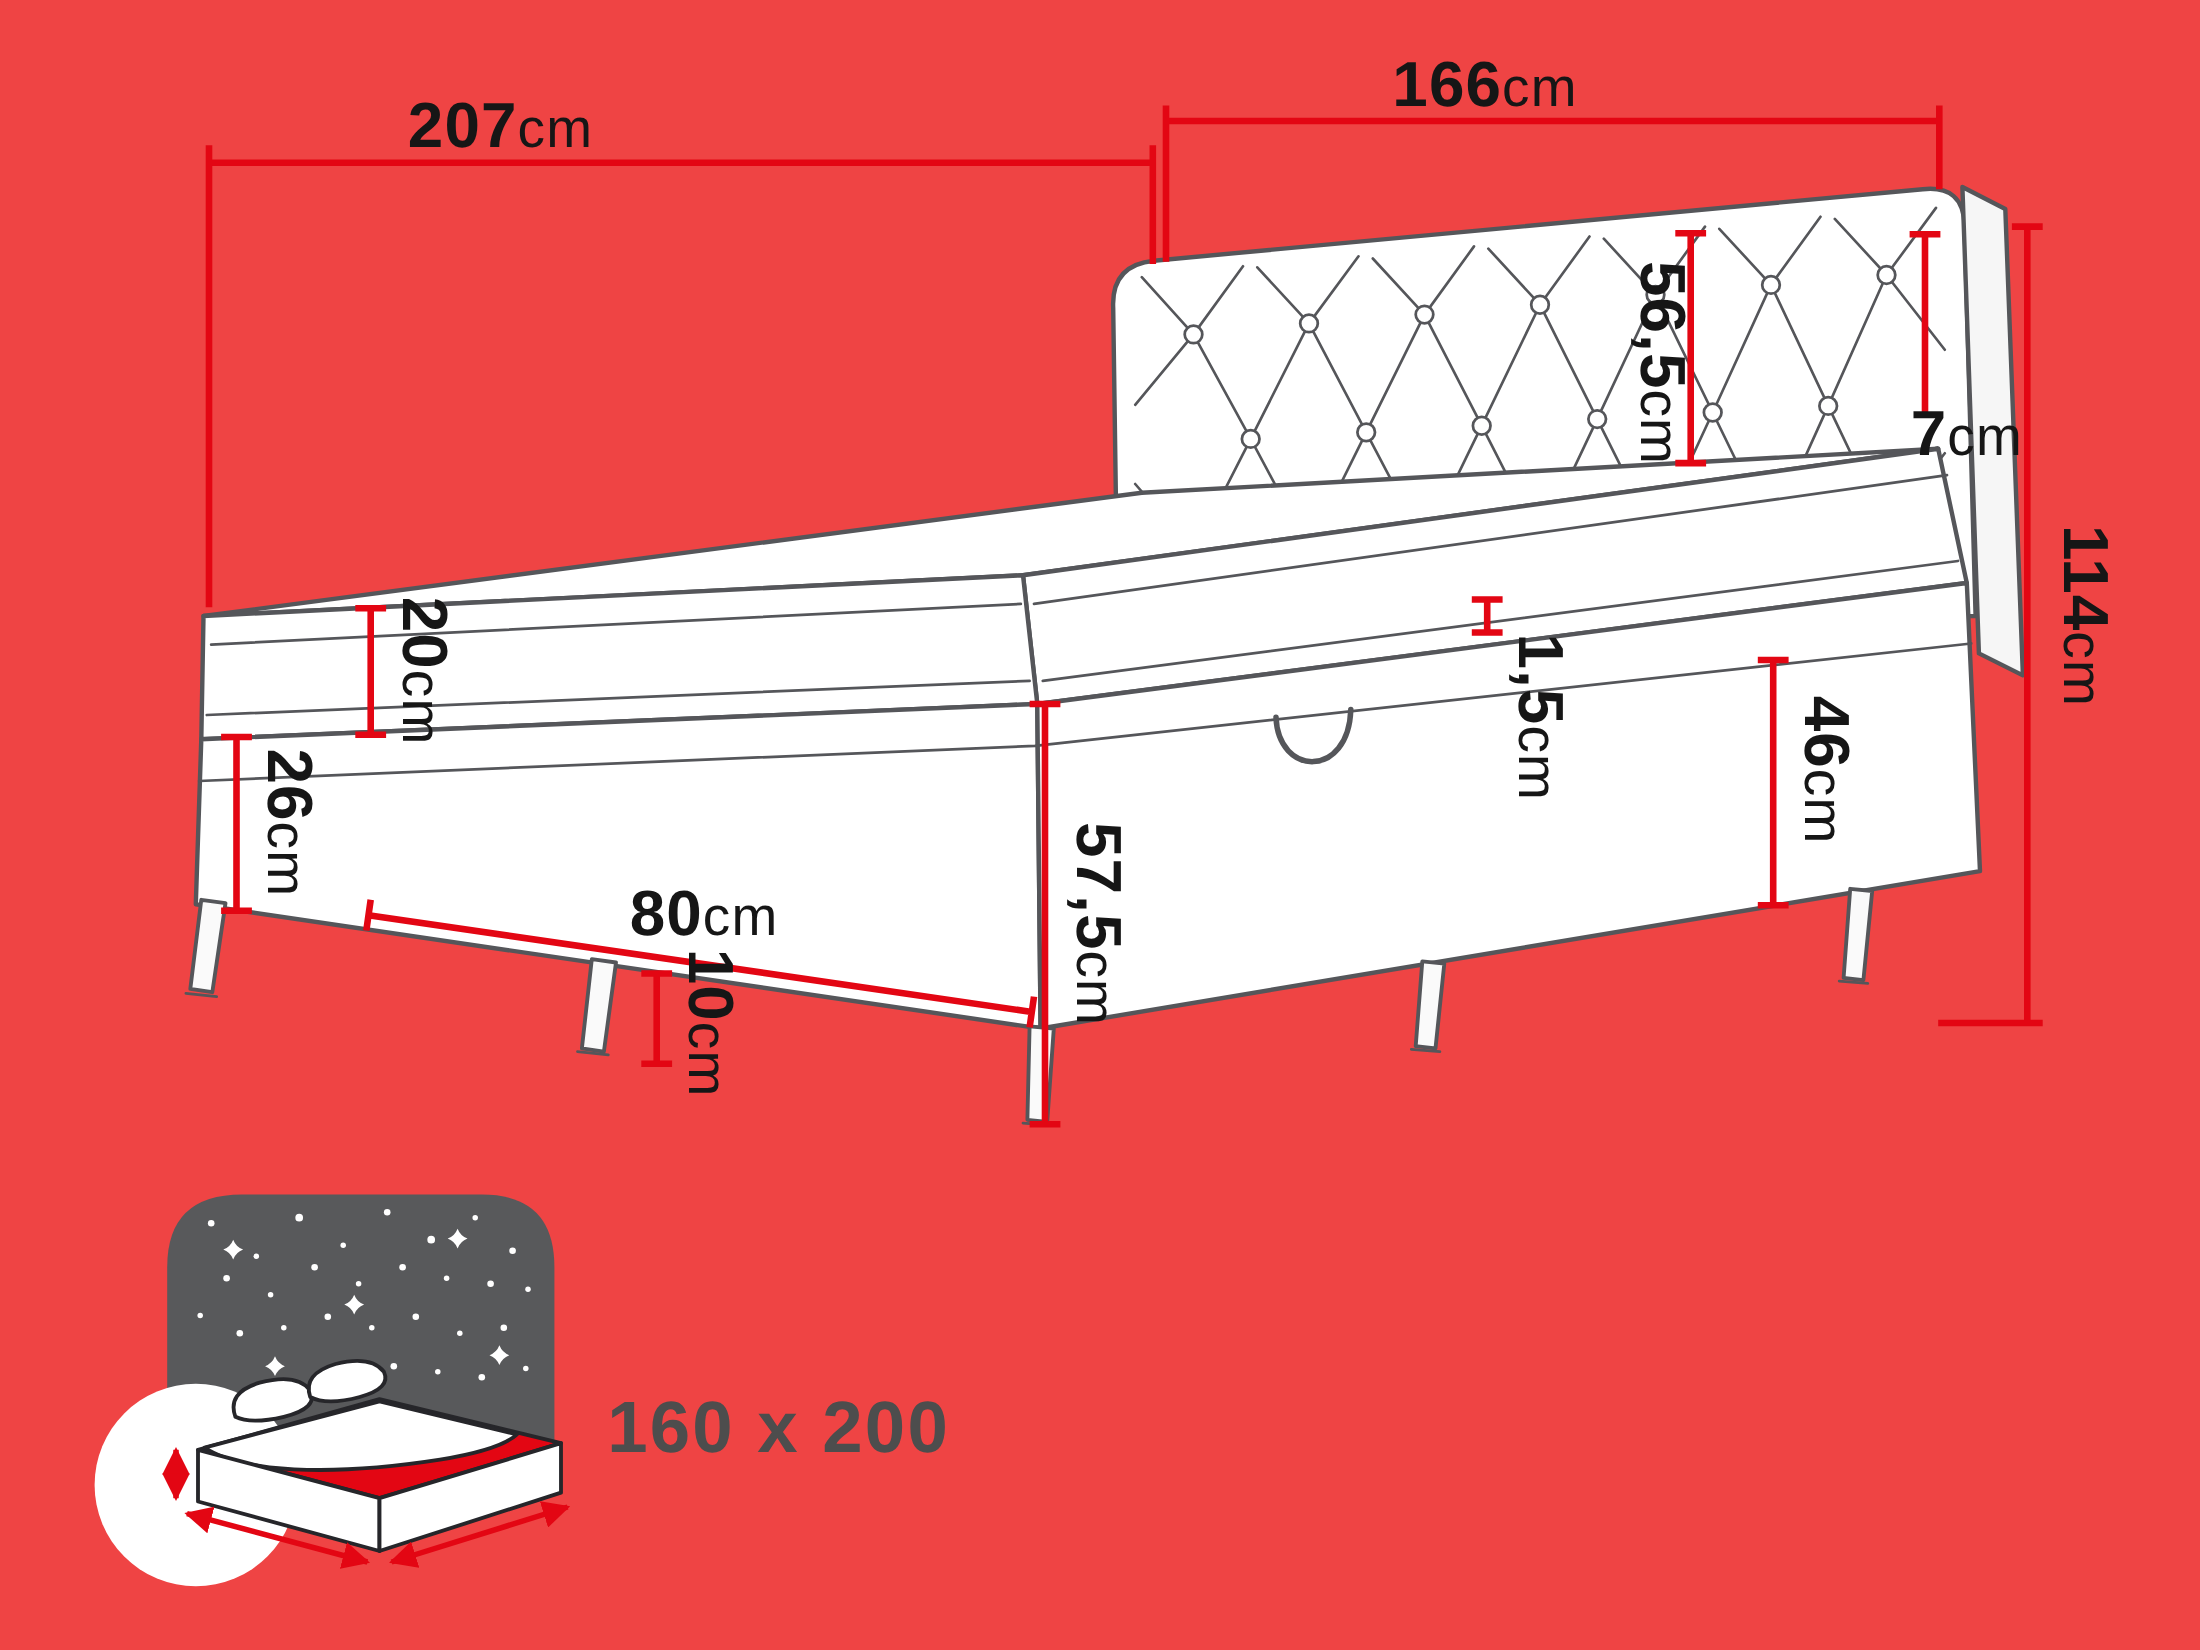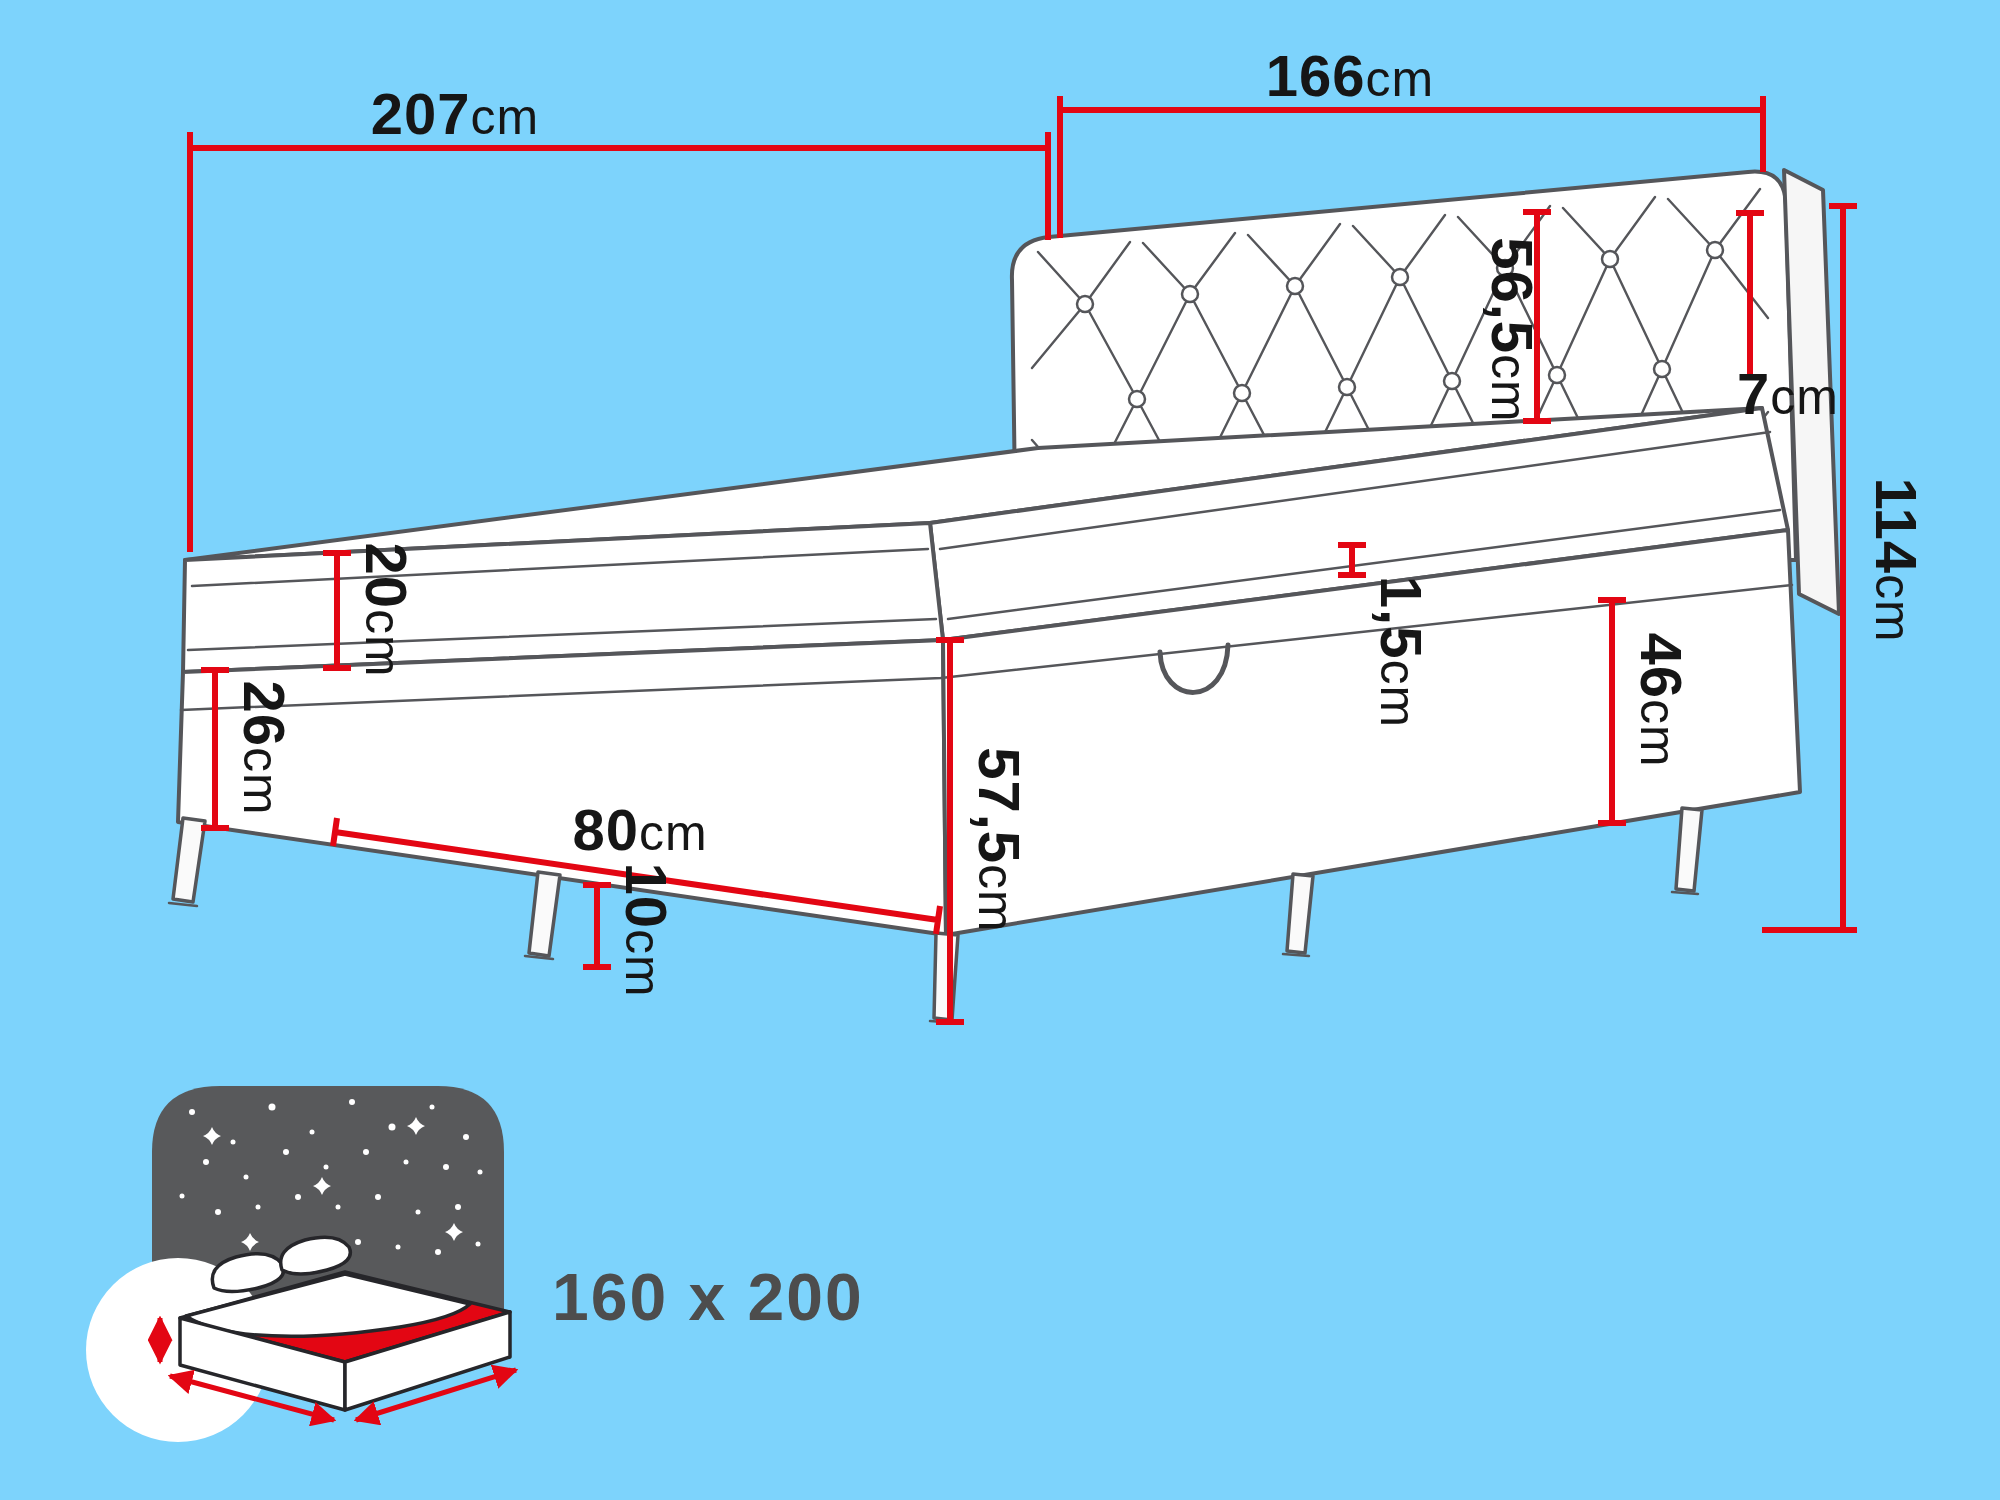--- a/index.html
+++ b/index.html
@@ -1,16 +1,16 @@
 <!DOCTYPE html>
 <html><head>
 <meta charset="utf-8">
 <style>
   html,body{margin:0;padding:0;background:#ffffff;}
-  .stage{width:2000px;height:1500px;position:relative;background:#7dd3fc;overflow:hidden;}
+  .stage{width:2000px;height:1500px;position:relative;background:#ef4444;overflow:hidden;}
   svg{display:block;}
   .outline{fill:#ffffff;stroke:#55565a;stroke-width:4;stroke-linejoin:round;stroke-linecap:round;}
   .panel{fill:#f6f6f6;stroke:#55565a;stroke-width:4;stroke-linejoin:round;}
   .thin{stroke:#55565a;stroke-width:2.5;fill:none;stroke-linecap:round;}
   .lattice{stroke:#55565a;stroke-width:2.4;fill:none;stroke-linecap:round;}
   .btn{fill:#ffffff;stroke:#55565a;stroke-width:2.5;}
   .leg{fill:#fafafa;stroke:#55565a;stroke-width:3.5;stroke-linejoin:round;}
   .dimline{stroke:#e30613;stroke-width:6;fill:none;stroke-linecap:butt;}
   .dim-num{font-family:"Liberation Sans",sans-serif;font-weight:700;font-size:58px;fill:#161616;letter-spacing:1px;}
   .dim-unit{font-family:"Liberation Sans",sans-serif;font-weight:400;font-size:50px;fill:#161616;}

